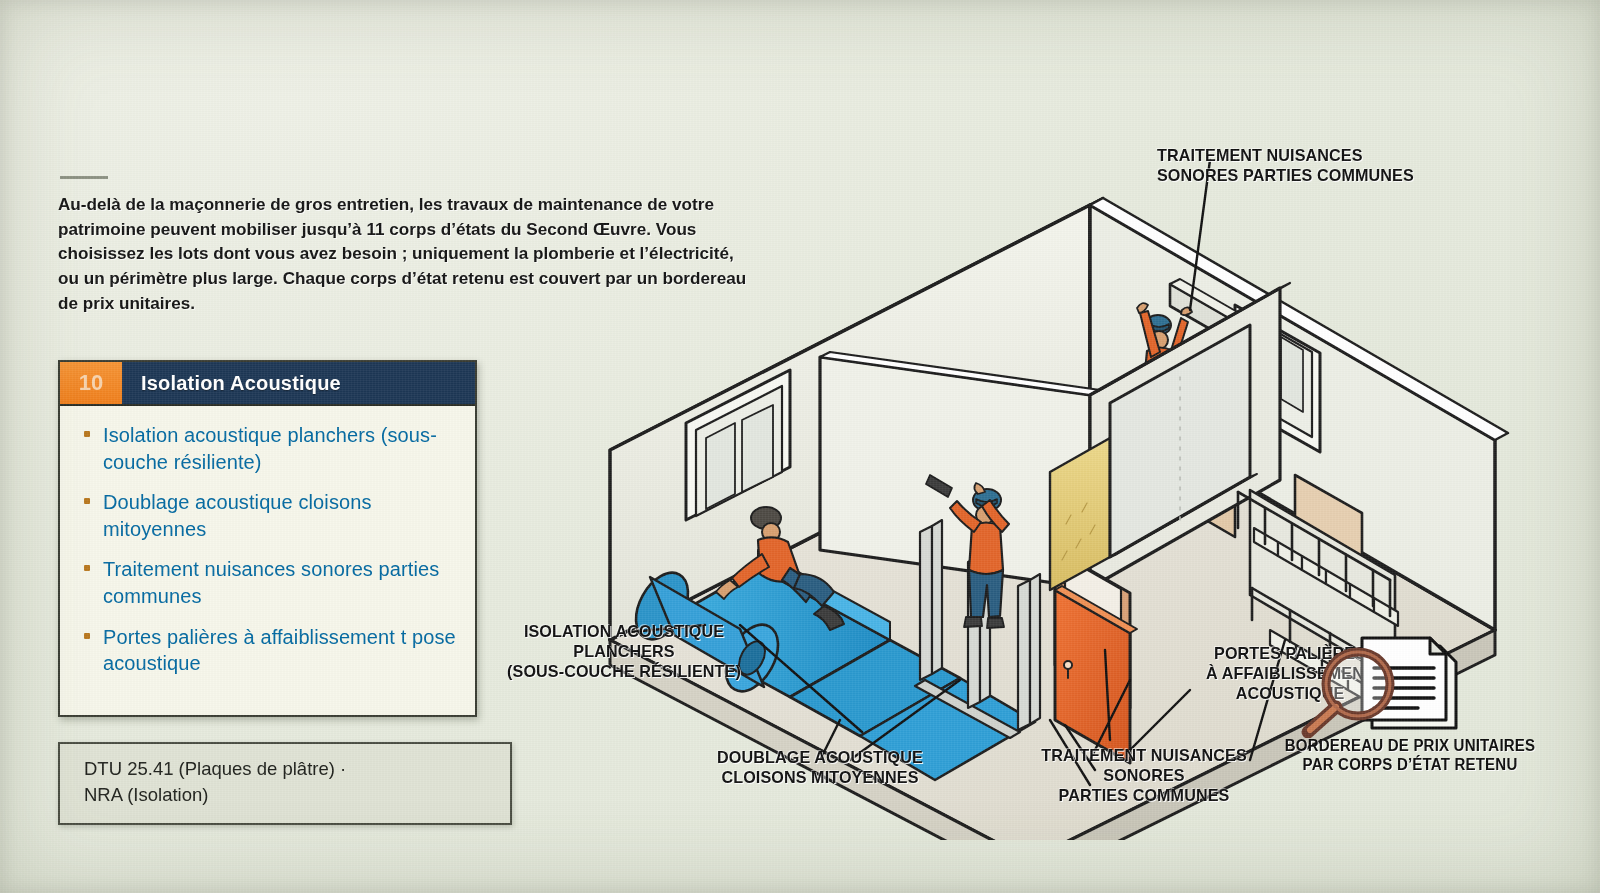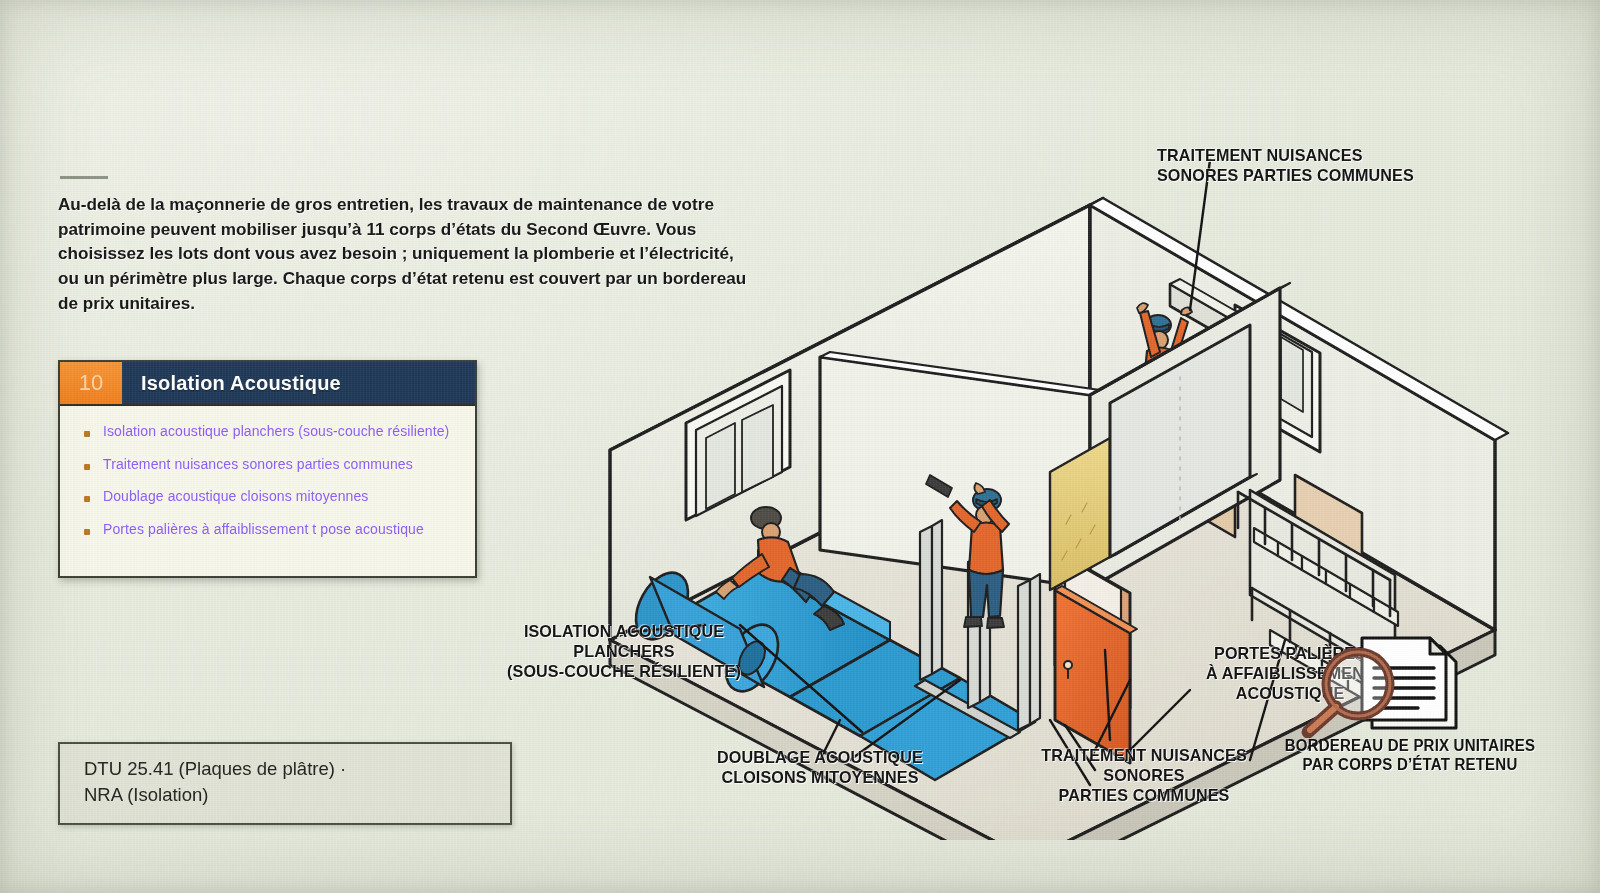--- a/index.html
+++ b/index.html
@@ -68,39 +68,39 @@
     box-shadow:2px 3px 7px rgba(40,50,30,.30);
   }
   .card-head{
     display:flex;align-items:stretch;height:42px;
     background:#1d3755;
     border-bottom:2px solid #2a2d25;
   }
   .card-num{
     width:62px;display:flex;align-items:center;justify-content:center;
     background:linear-gradient(180deg,#f59434 0%, #ef7f1c 100%);
-    color:#f7d3ad;font-size:22px;font-weight:normal;
+    color:#f7d3ad;font-size:22px;font-weight:bold;
     border-right:1px solid #243c58;
   }
   .card-title{
     display:flex;align-items:center;padding-left:18px;
     color:#ffffff;font-size:20px;font-weight:bold;letter-spacing:.2px;
     text-shadow:0 1px 1px rgba(0,0,0,.45);
   }
   .card-body{padding:16px 16px 22px 14px;}
   .bul{
     display:flex;align-items:flex-start;margin-bottom:14px;
   }
   .bul:last-child{margin-bottom:16px;}
   .bul .dot{
     flex:0 0 auto;width:6px;height:6px;border-radius:1px;background:#b9781f;
     margin:9px 13px 0 10px;
   }
   .bul .txt{
-    font-size:14px;color:#8b5cf6;line-height:1.33;letter-spacing:.1px;
+    font-size:20px;color:#0369a1;line-height:1.33;letter-spacing:.1px;
   }
 
   
   .dtu{
     position:absolute;left:58px;top:742px;width:410px;
     border:2px solid #4a4d42;
     background:#dfe2d4;
     padding:12px 16px 14px 24px;
     font-size:18.5px;color:#20221d;line-height:1.42;
     box-shadow:1px 2px 5px rgba(40,50,30,.22);
@@ -148,25 +148,25 @@
       <div class="card-num">10</div>
       <div class="card-title">Isolation Acoustique</div>
     </div>
     <div class="card-body">
       <div class="bul">
         <span class="dot"></span>
         <span class="txt">Isolation acoustique planchers (sous-couche résiliente)</span>
       </div>
       <div class="bul">
         <span class="dot"></span>
-        <span class="txt">Traitement nuisances sonores parties communes</span>
+        <span class="txt">Doublage acoustique cloisons mitoyennes</span>
       </div>
       <div class="bul">
         <span class="dot"></span>
-        <span class="txt">Doublage acoustique cloisons mitoyennes</span>
+        <span class="txt">Traitement nuisances sonores parties communes</span>
       </div>
       <div class="bul">
         <span class="dot"></span>
         <span class="txt">Portes palières à affaiblissement  t pose acoustique</span>
       </div>
     </div>
   </div>
 
   <div class="dtu">
     <div>DTU 25.41 (Plaques de plâtre) ·</div>

